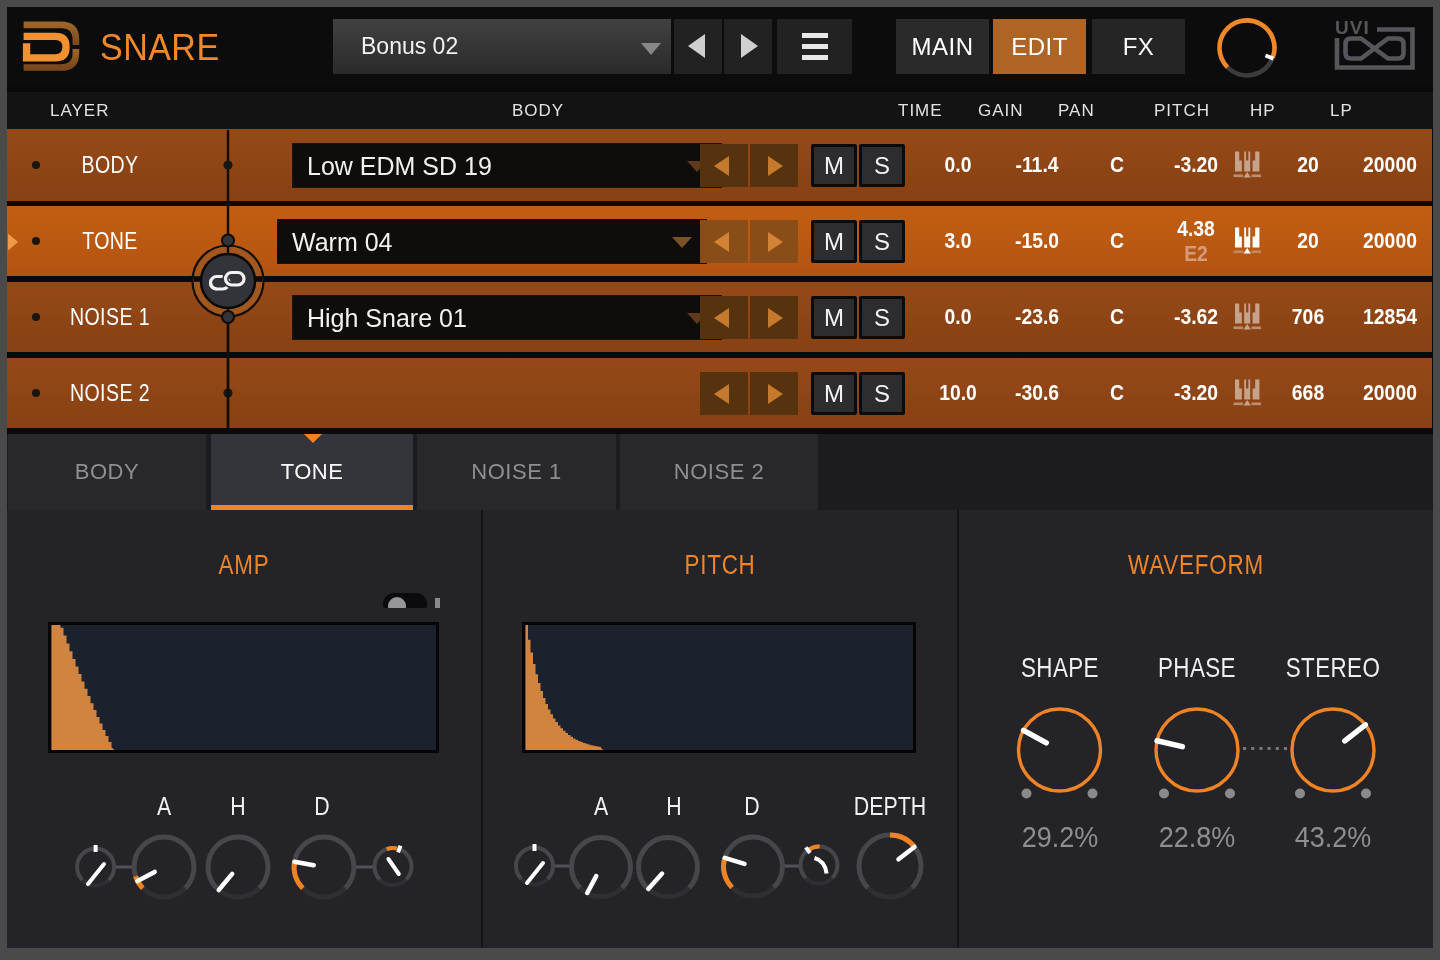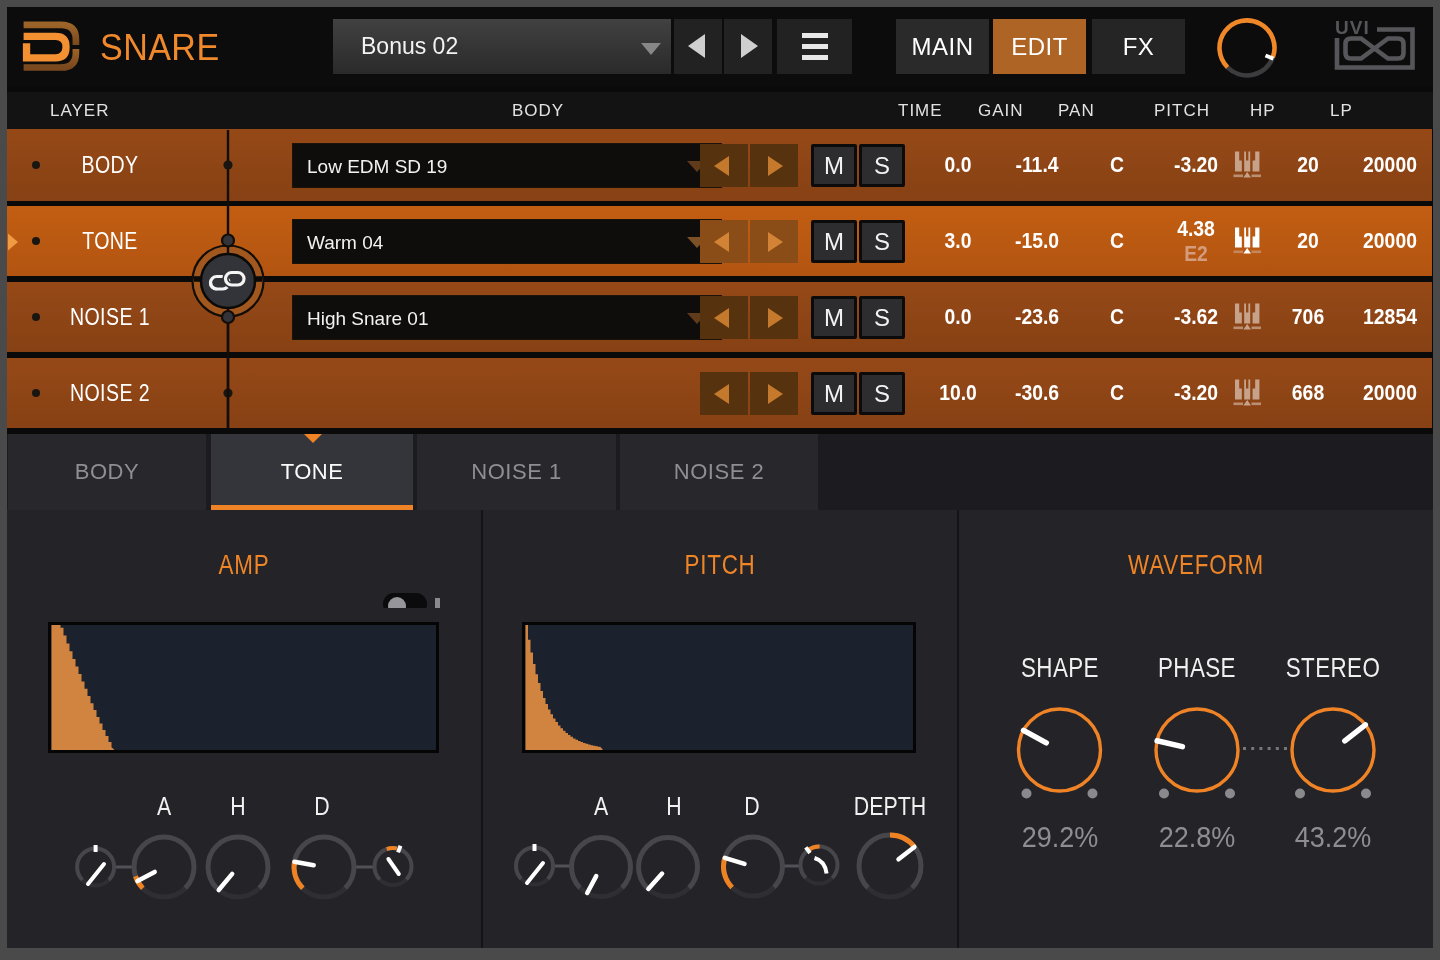--- a/index.html
+++ b/index.html
@@ -1,21 +1,21 @@
 <!DOCTYPE html>
 <html><head><meta charset="utf-8">
 <style>
 * { margin:0; padding:0; box-sizing:border-box; }
 html,body { width:1440px; height:960px; overflow:hidden; background:#4a4a4a;
   font-family:"Liberation Sans",sans-serif; }
 .abs { position:absolute; }
 .row { position:absolute; left:7px; width:1425px; }
 .rlabel { position:absolute; color:#fff; font-size:23px; letter-spacing:0.5px; transform:scaleX(0.85); }
 .dd { position:absolute; width:430px; height:45px; background:#0f0d0b; color:#f2f2f2;
-  font-size:19px; line-height:45px; padding-left:14px; border:1px solid #1b1208; }
+  font-size:25px; line-height:45px; padding-left:14px; border:1px solid #1b1208; }
 .ddtri { position:absolute; right:14px; top:17px; width:0; height:0;
   border-left:10px solid transparent; border-right:10px solid transparent; border-top:11px solid; }
 .nav { position:absolute; width:48px; height:43px; }
 .tl { margin:12px 0 0 14px; width:0; height:0; border-top:10px solid transparent;
   border-bottom:10px solid transparent; border-right:15px solid; }
 .tr { margin:12px 0 0 18px; width:0; height:0; border-top:10px solid transparent;
   border-bottom:10px solid transparent; border-left:15px solid; }
 .ms { position:absolute; width:46px; height:43px; background:#2d2d30; border:3px solid #0b0b0b;
   color:#f2f2f2; font-size:24px; line-height:37px; text-align:center; border-radius:2px; }
 .val { position:absolute; color:#fff; font-size:22px; font-weight:bold; text-align:center; transform:scaleX(0.88); }
@@ -121,21 +121,21 @@
         </g>
         <polygon points="12.2,20.5 16,26 8.4,26" fill="#fff" opacity="0.5"></polygon>
       </g>
     </svg>
     <div class="val" style="left:1261px;width:80px;top:0;height:72px;line-height:72px">20</div>
     <div class="val" style="left:1343px;width:80px;top:0;height:72px;line-height:72px">20000</div>
   </div>
 <div class="row" style="top:206px;height:70px;background:linear-gradient(#c25e12,#b25411)">
     <div style="position:absolute;left:25px;top:30.8px;width:8.4px;height:8.4px;border-radius:50%;background:#191612"></div>
     <div class="rlabel" style="left:23px;width:160px;text-align:center;top:0;height:70px;line-height:70px">TONE</div>
-    <div class="dd" style="left:285px;top:12.5px;">Warm 04<div class="ddtri" style="border-top-color:#7d5126"></div></div>
+    <div class="dd" style="left:270px;top:12.5px;">Warm 04<div class="ddtri" style="border-top-color:#7d5126"></div></div>
     <div class="nav" style="left:693px;top:13.5px;background:#8a4d17">
       <div class="tl" style="border-right-color:#d28335"></div>
     </div>
     <div class="nav" style="left:743px;top:13.5px;background:#8a4d17">
       <div class="tr" style="border-left-color:#d28335"></div>
     </div>
     <div class="ms" style="left:804px;top:13.5px;">M</div>
     <div class="ms" style="left:852px;top:13.5px;">S</div>
     <div class="val" style="left:911px;width:80px;top:0;height:70px;line-height:70px">3.0</div>
     <div class="val" style="left:990px;width:80px;top:0;height:70px;line-height:70px">-15.0</div>

